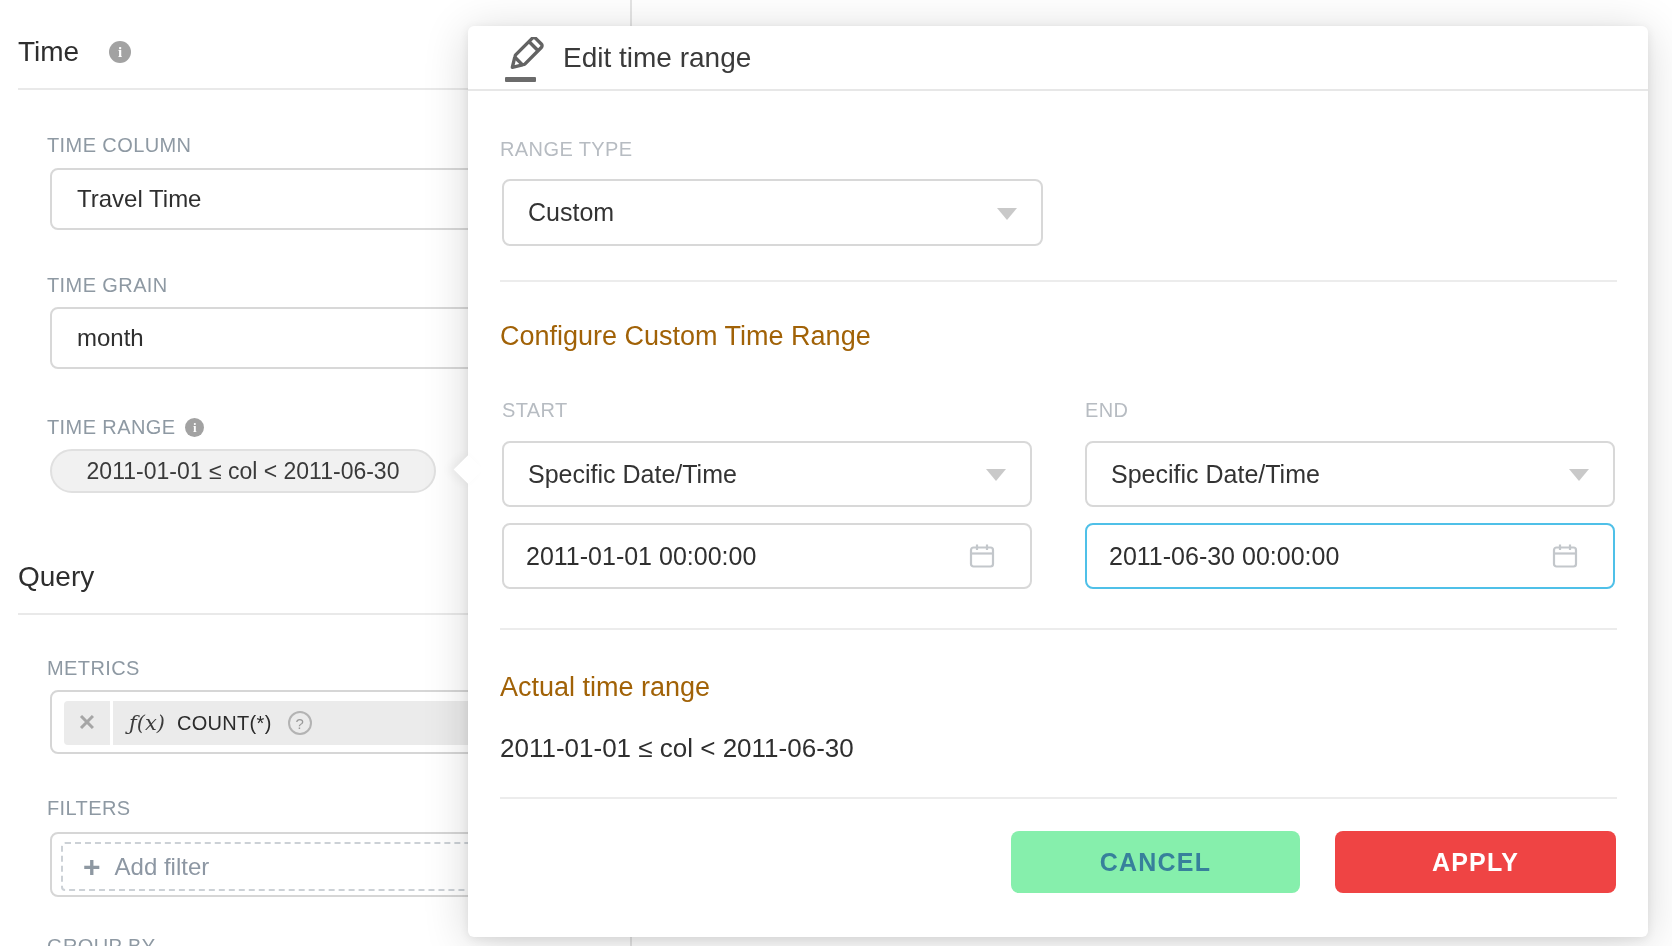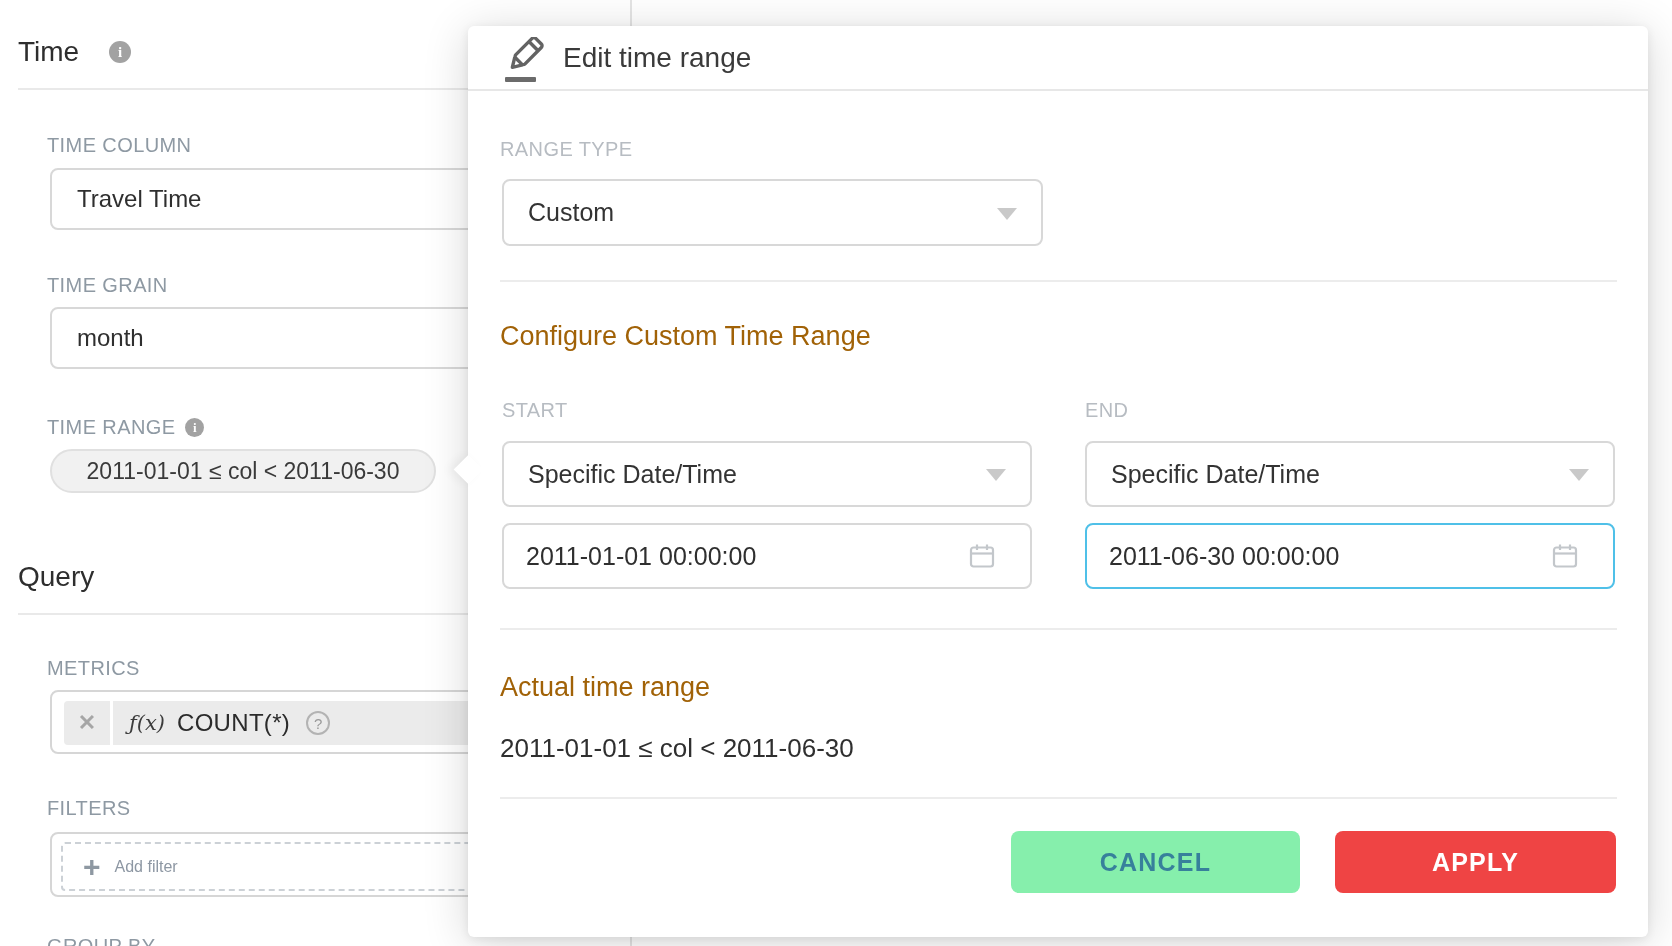--- a/index.html
+++ b/index.html
@@ -36,30 +36,30 @@
           border:2px solid #e0e0e0; border-radius:23px; font-size:23px; color:#3a3a3a;
           display:flex; align-items:center; justify-content:center; }
 
   .metric-outer { position:absolute; left:50px; top:690px; width:570px; height:64px;
                   border:2px solid #d6d6d6; border-radius:8px; background:#fff; }
   .metric-chip { position:absolute; left:12px; top:9px; width:546px; height:44px; background:#ebebeb;
                  border-radius:4px; display:flex; align-items:center; }
   .chip-x { width:46px; text-align:center; font-size:22px; color:#a6a6a6; font-weight:700; }
   .chip-sep { width:3px; height:44px; background:#fff; }
   .chip-fx { font-family:"DejaVu Serif", serif; font-style:italic; font-size:21px; color:#3c3c3c; margin-left:16px; }
-  .chip-name { font-size:24px; color:#2b2b2b; margin-left:12px; letter-spacing:.3px; }
+  .chip-name { font-size:20px; color:#2b2b2b; margin-left:12px; letter-spacing:.3px; }
   .help-icon { width:24px; height:24px; border-radius:50%; border:2px solid #b3b3b3; color:#999;
                font-size:15px; display:inline-flex; align-items:center; justify-content:center; margin-left:16px; }
 
   .filter-outer { position:absolute; left:50px; top:832px; width:570px; height:65px;
                   border:2px solid #d6d6d6; border-radius:8px; background:#fff; }
   .filter-dashed { position:absolute; left:9px; top:8px; width:552px; height:49px;
                    border:2px dashed #ccd1d6; border-radius:4px; display:flex; align-items:center; }
   .plus-glyph { font-size:30px; color:#8e98a2; margin-left:20px; font-weight:700; line-height:1; }
-  .add-filter-text { font-size:16px; color:#8d97a3; margin-left:14px; }
+  .add-filter-text { font-size:24px; color:#8d97a3; margin-left:14px; }
 
   
   .modal { position:absolute; left:468px; top:26px; width:1180px; height:911px; background:#fff;
            border-radius:6px; box-shadow:0 6px 46px rgba(0,0,0,.16), 0 2px 10px rgba(0,0,0,.08); z-index:10; }
   .modal-arrow { position:absolute; left:-10px; top:433px; width:21px; height:21px; background:#fff;
                  transform:rotate(45deg); box-shadow:-4px 4px 10px rgba(0,0,0,.05); }
   .modal-header { position:absolute; left:0; top:0; width:100%; height:65px; border-bottom:2px solid #e7e7e7;
                   display:flex; align-items:center; }
   .modal-title { position:absolute; left:95px; font-size:28px; color:#3a3a3a; }
   .pencil-wrap { position:absolute; left:35px; top:11px; }

